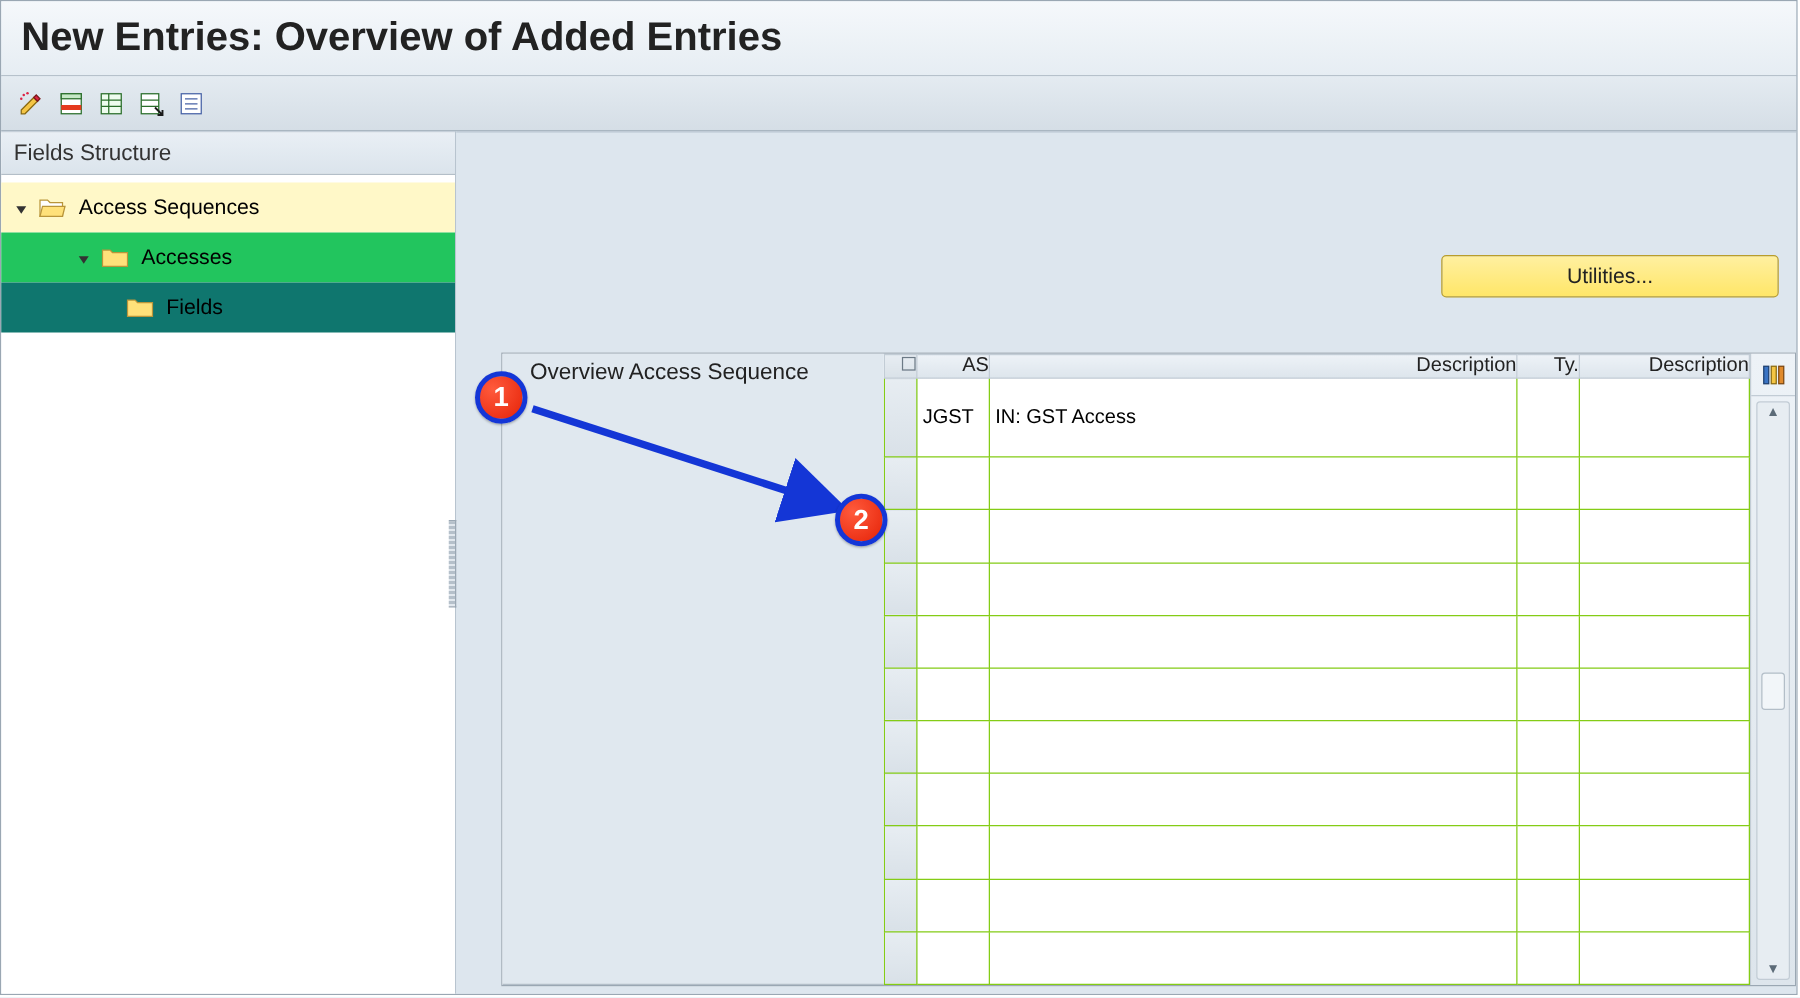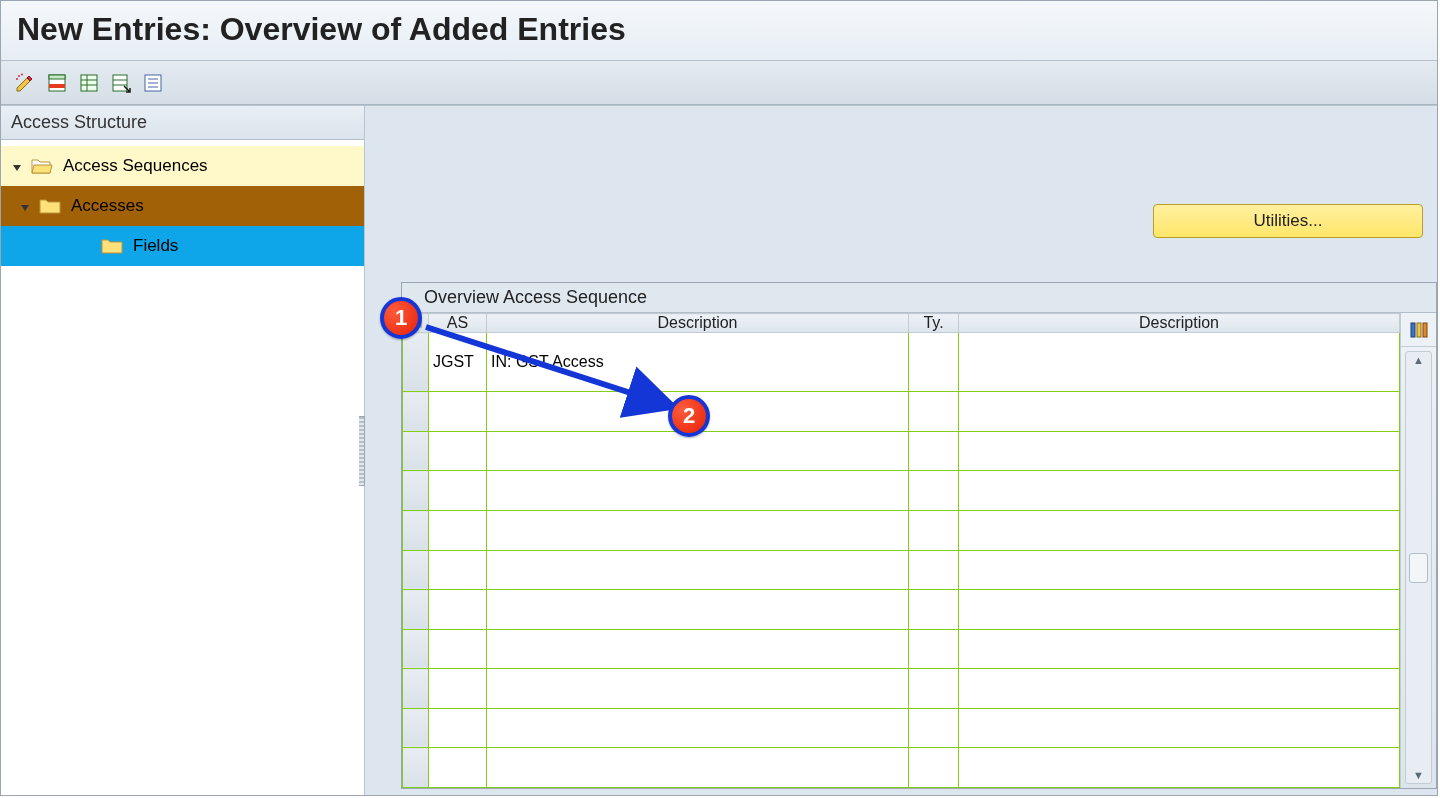--- a/index.html
+++ b/index.html
@@ -75,22 +75,22 @@
   }
   .tree-row {
     display: flex;
     align-items: center;
     height: 40px;
     padding-left: 10px;
   }
   .tree-row.selected {
     background: #fff8c8;
   }
-  .tree-row.sub1 { padding-left: 18px; background:#a16207; }
-  .tree-row.sub2 { padding-left: 100px; background:#0ea5e9;text-align:right; }
+  .tree-row.sub1 { padding-left: 60px; background:#22c55e; }
+  .tree-row.sub2 { padding-left: 100px; background:#0f766e;text-align:right; }
   .twisty {
     width: 14px;
     height: 14px;
     margin-right: 6px;
     display:inline-block;
     color:#333;
   }
   .folder-icon, .folder-open-icon {
     width: 22px; height: 18px;
     margin-right: 10px;
@@ -128,21 +128,21 @@
   }
   .table-wrap {
     position: absolute;
     left: 36px;
     right: 0;
     top: 176px;
     bottom: 6px;
     border: 1px solid #9aa7b3;
     background: #fff;
     display:flex;
-    flex-direction:column;
+    flex-direction:row;
   }
   .table-title {
     background: #e0e8ef;
     border-bottom: 1px solid #b3bec8;
     padding: 4px 60px 4px 22px;
     font-size: 18px;
     color: #222;
   }
   .table-grid {
     flex:1;
@@ -155,21 +155,21 @@
     width: 100%;
     table-layout: fixed;
   }
   table.grid th {
     background: linear-gradient(#edf2f7,#dde5ec);
     border: 1px solid #c2ccd5;
     font-weight: 400;
     font-size: 16px;
     color:#222;
     height: 18px;
-    text-align:center;
+    text-align:right;
   }
   table.grid td {
     border: 1px solid #84cc16;
     height: 34px;
     font-size: 16px;
     padding: 16px 4px;
     background:#fff;
   }
   .rowhead {
     width: 26px;
@@ -278,21 +278,21 @@
         <line x1="6" y1="7" x2="16" y2="7" stroke="#4762a6"></line>
         <line x1="6" y1="11" x2="16" y2="11" stroke="#4762a6"></line>
         <line x1="6" y1="15" x2="16" y2="15" stroke="#4762a6"></line>
       </svg>
     </div>
   </div>
 
   <div class="main">
 
     <div class="sidebar">
-      <div class="sidebar-header">Access Structure</div>
+      <div class="sidebar-header">Fields Structure</div>
       <div class="tree">
 
         <div class="tree-row selected">
           <span class="twisty">
             <svg width="12" height="12" viewBox="0 0 12 12">
                 <path d="M2 3 L10 3 L6 9 Z" fill="#333"></path>
               </svg>
           </span>
           <span class="folder-open-icon">
             <svg width="22" height="18" viewBox="0 0 22 18">

